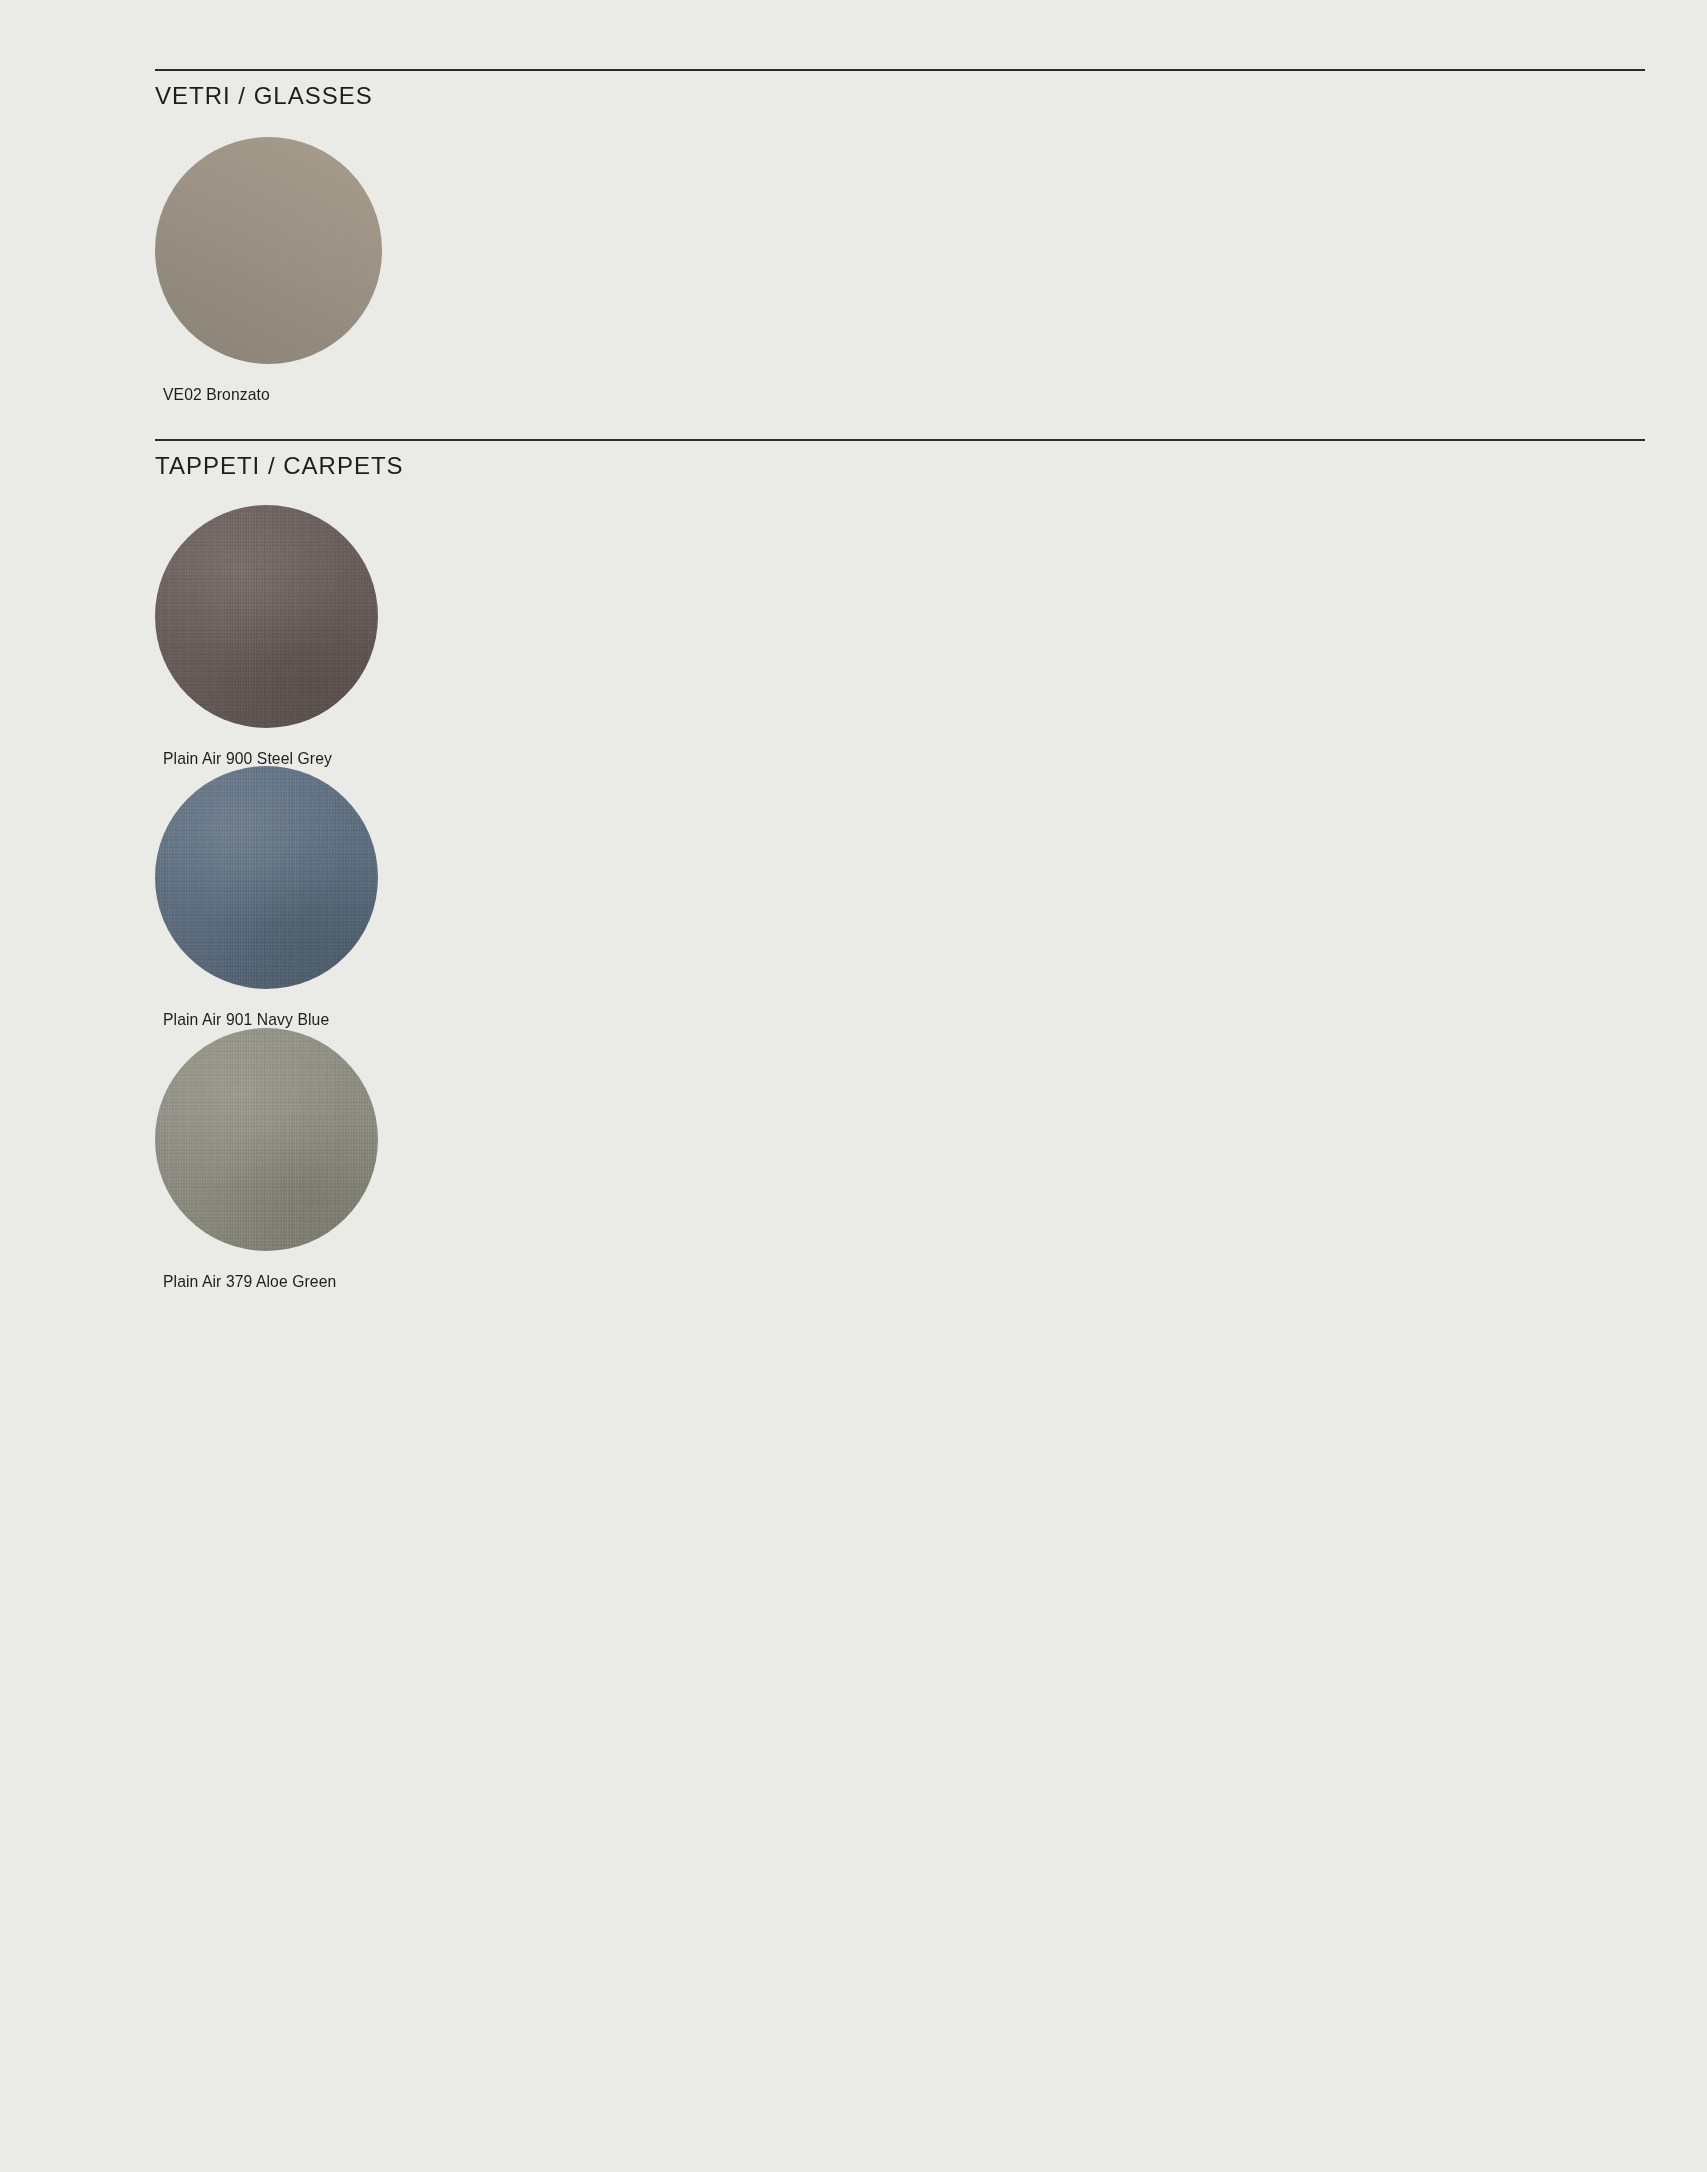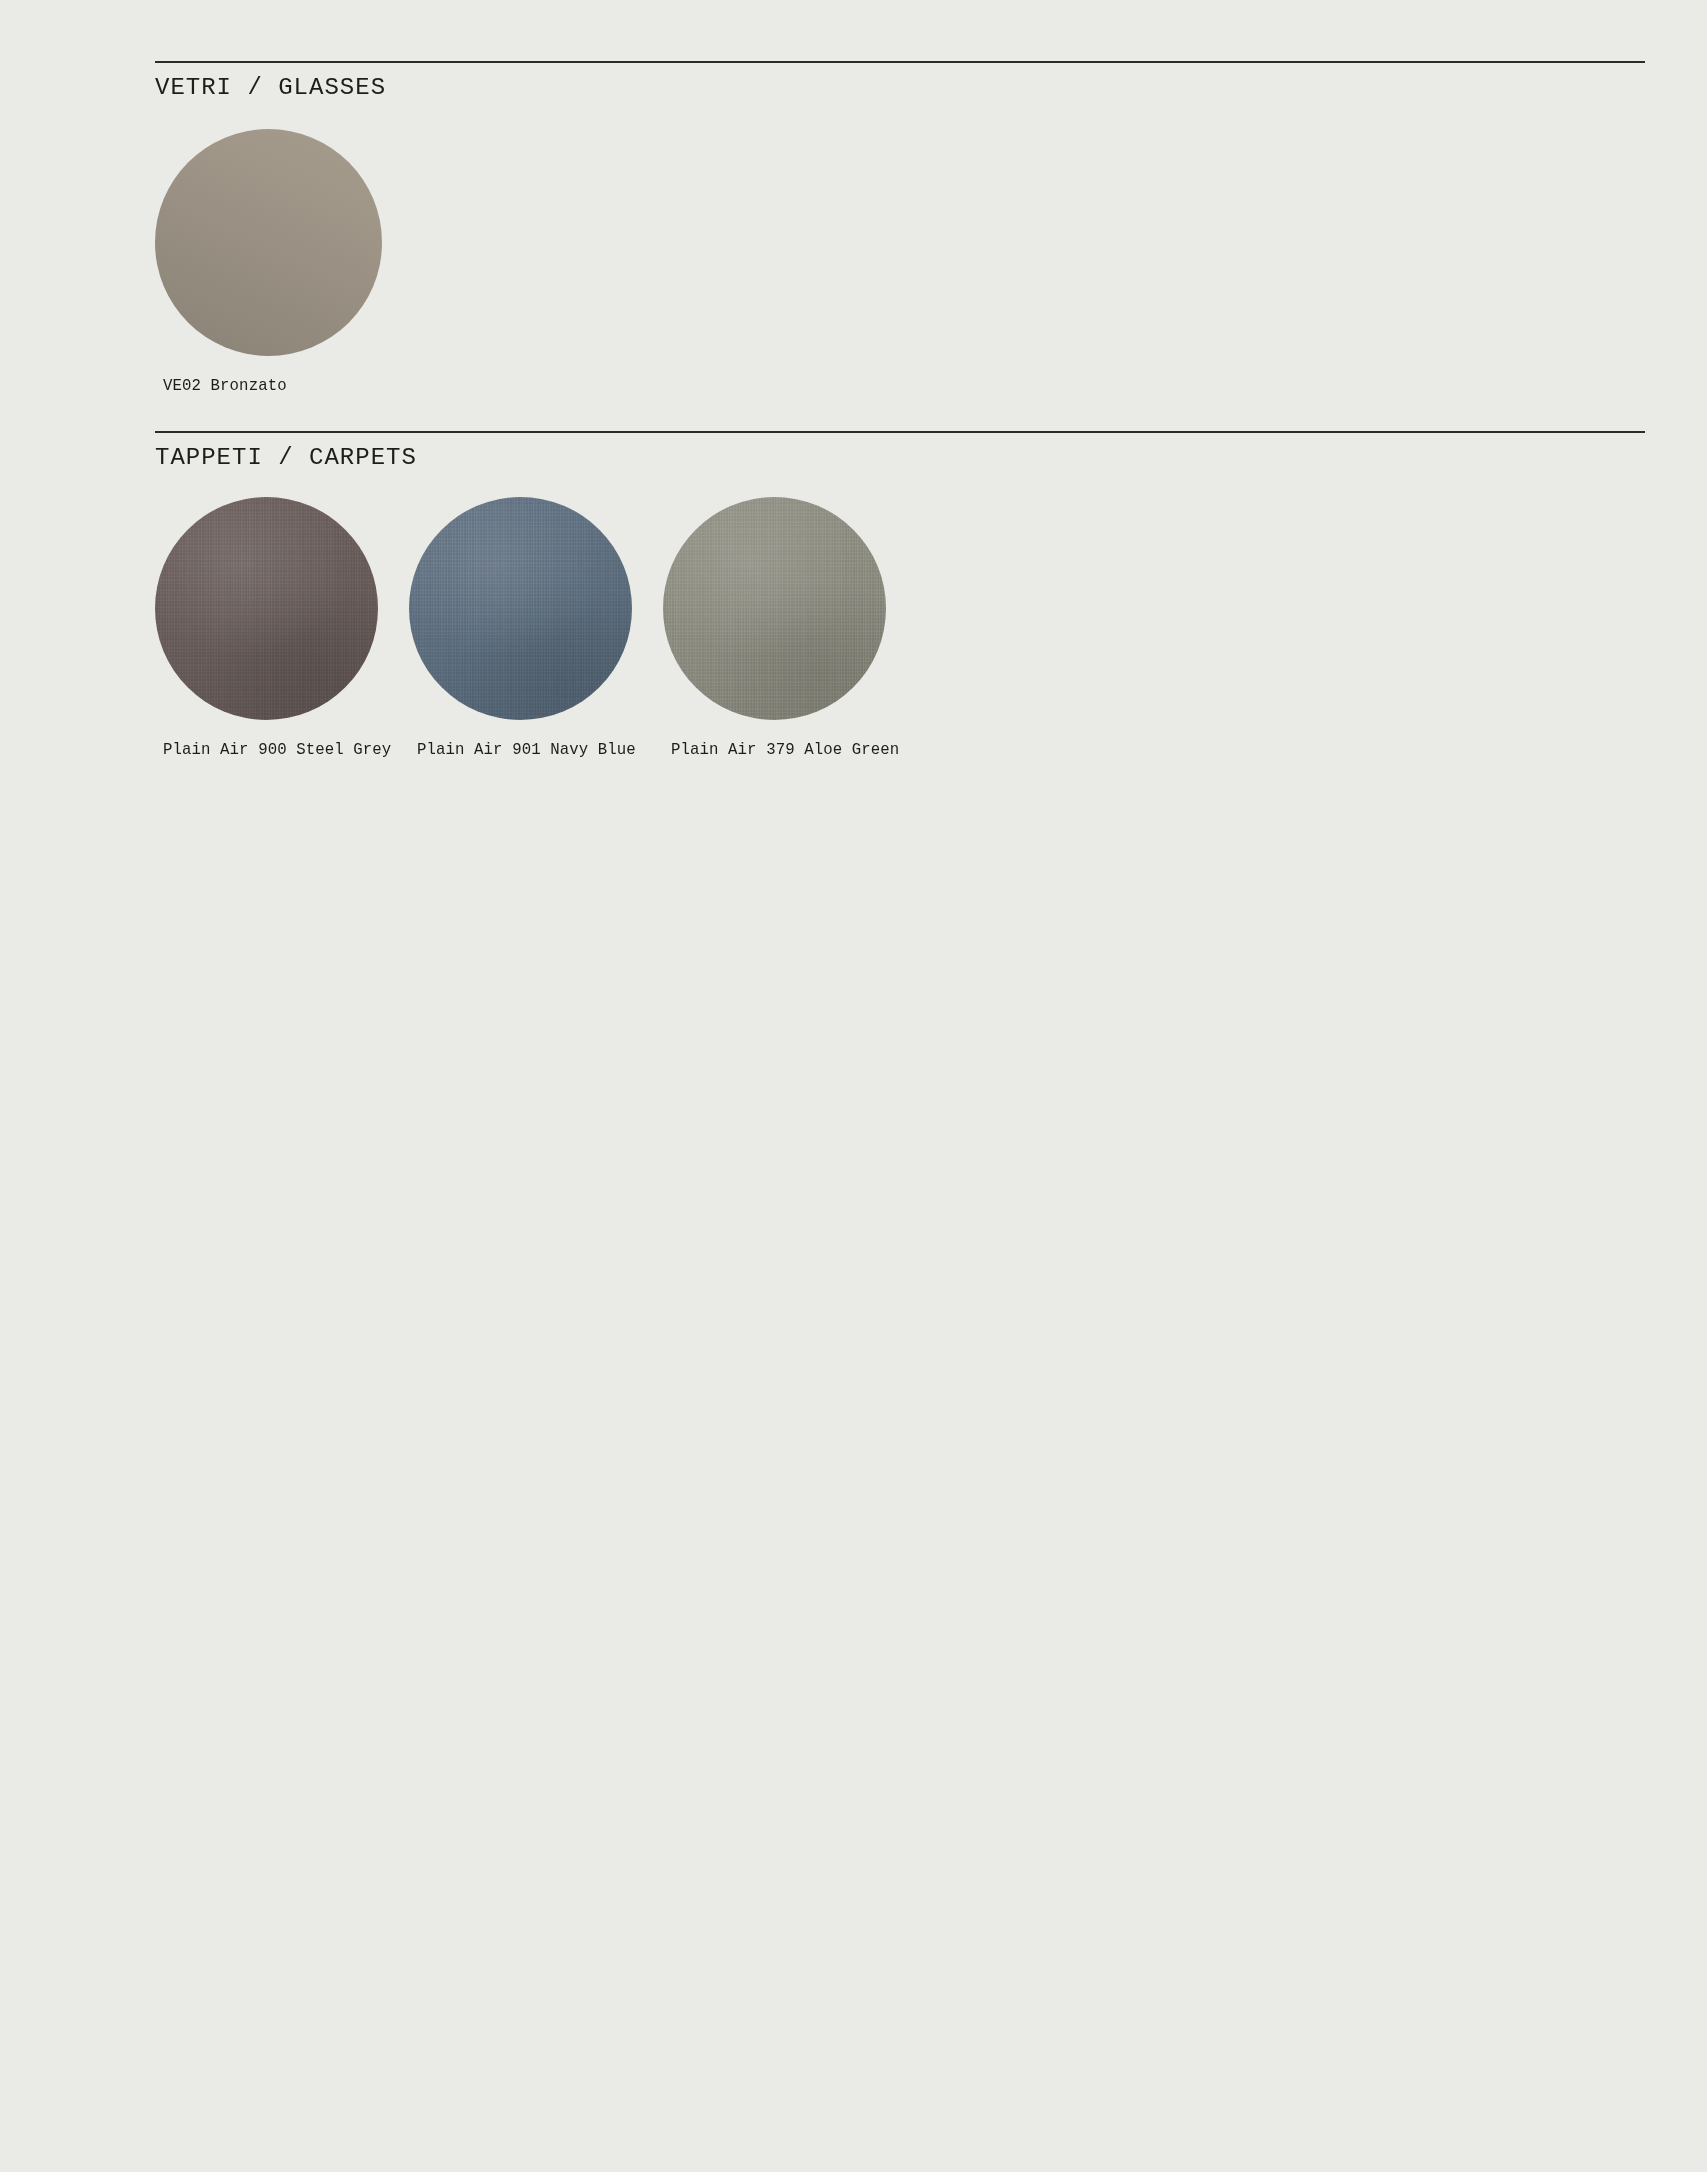--- a/index.html
+++ b/index.html
@@ -19,23 +19,22 @@
 
   .page {
     position: absolute;
     inset: 0;
   }
 
   
   .content {
     position: absolute;
     left: 155px;
-    top: 4px;
+    top: 12px;
     width: 1490px;
-    font-family: Liberation Mono, monospace;
   }
 
   
   .section { position: relative; }
 
   .rule {
     width: 100%;
     height: 2px;
     background: #2b2b2b;
   }
@@ -156,21 +155,21 @@
           <div class="disc" id="disc-g0" style="background: linear-gradient(205deg, rgb(167, 157, 142) 0%, rgb(154, 145, 132) 48%, rgb(138, 130, 118) 100%);"></div>
           <div class="swatch-label">VE02 Bronzato</div>
         </div>
       </div>
     </div>
 
     <div class="section" style="margin-top:36px;">
       <div class="rule"></div>
       <h2 class="section-title">TAPPETI / CARPETS</h2>
 
-      <div class="swatch-row" style="margin-top:27px;">
+      <div class="swatch-row" style="margin-top:27px;flex-direction:column;">
 
         <div class="swatch">
           <div class="disc small weave" id="disc-c0" style="background: linear-gradient(160deg, rgb(111, 99, 96) 0%, rgb(103, 92, 89) 55%, rgb(93, 83, 80) 100%);"></div>
           <div class="swatch-label">Plain Air 900 Steel Grey</div>
         </div>
 
         <div class="swatch">
           <div class="disc small weave" id="disc-c1" style="background: linear-gradient(160deg, rgb(102, 118, 135) 0%, rgb(92, 109, 125) 55%, rgb(81, 97, 112) 100%);"></div>
           <div class="swatch-label">Plain Air 901 Navy Blue</div>
         </div>

